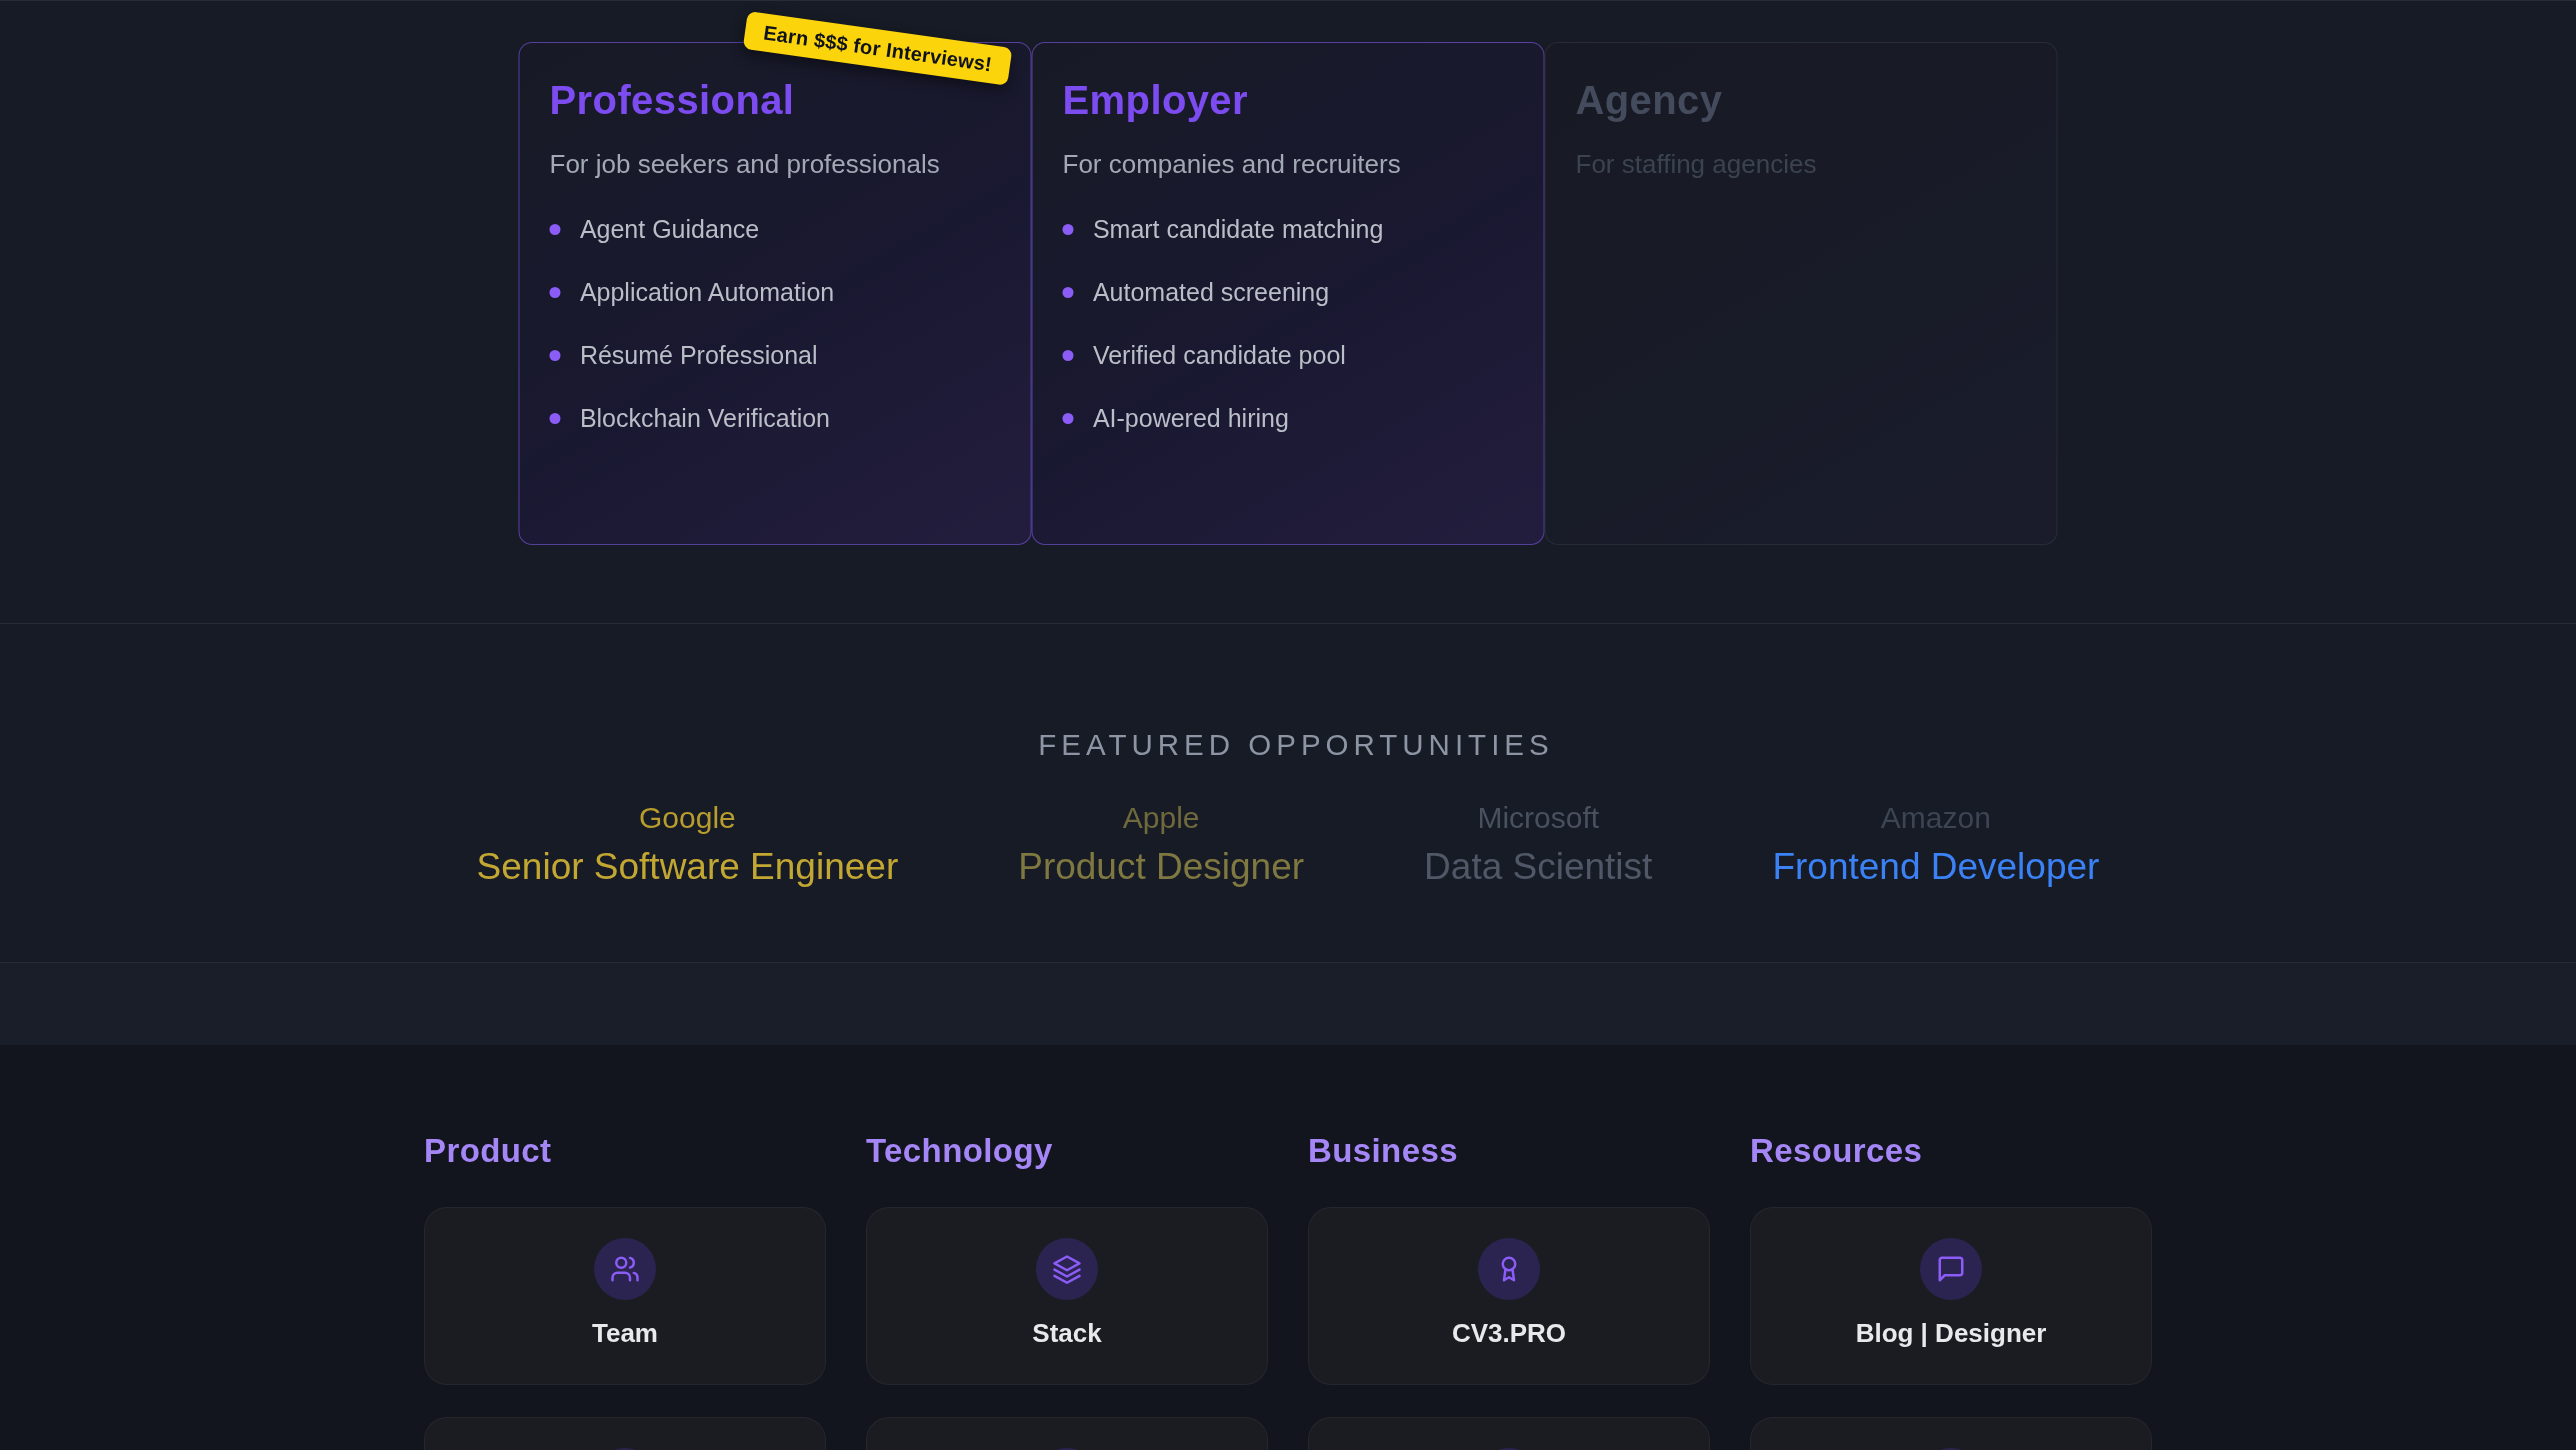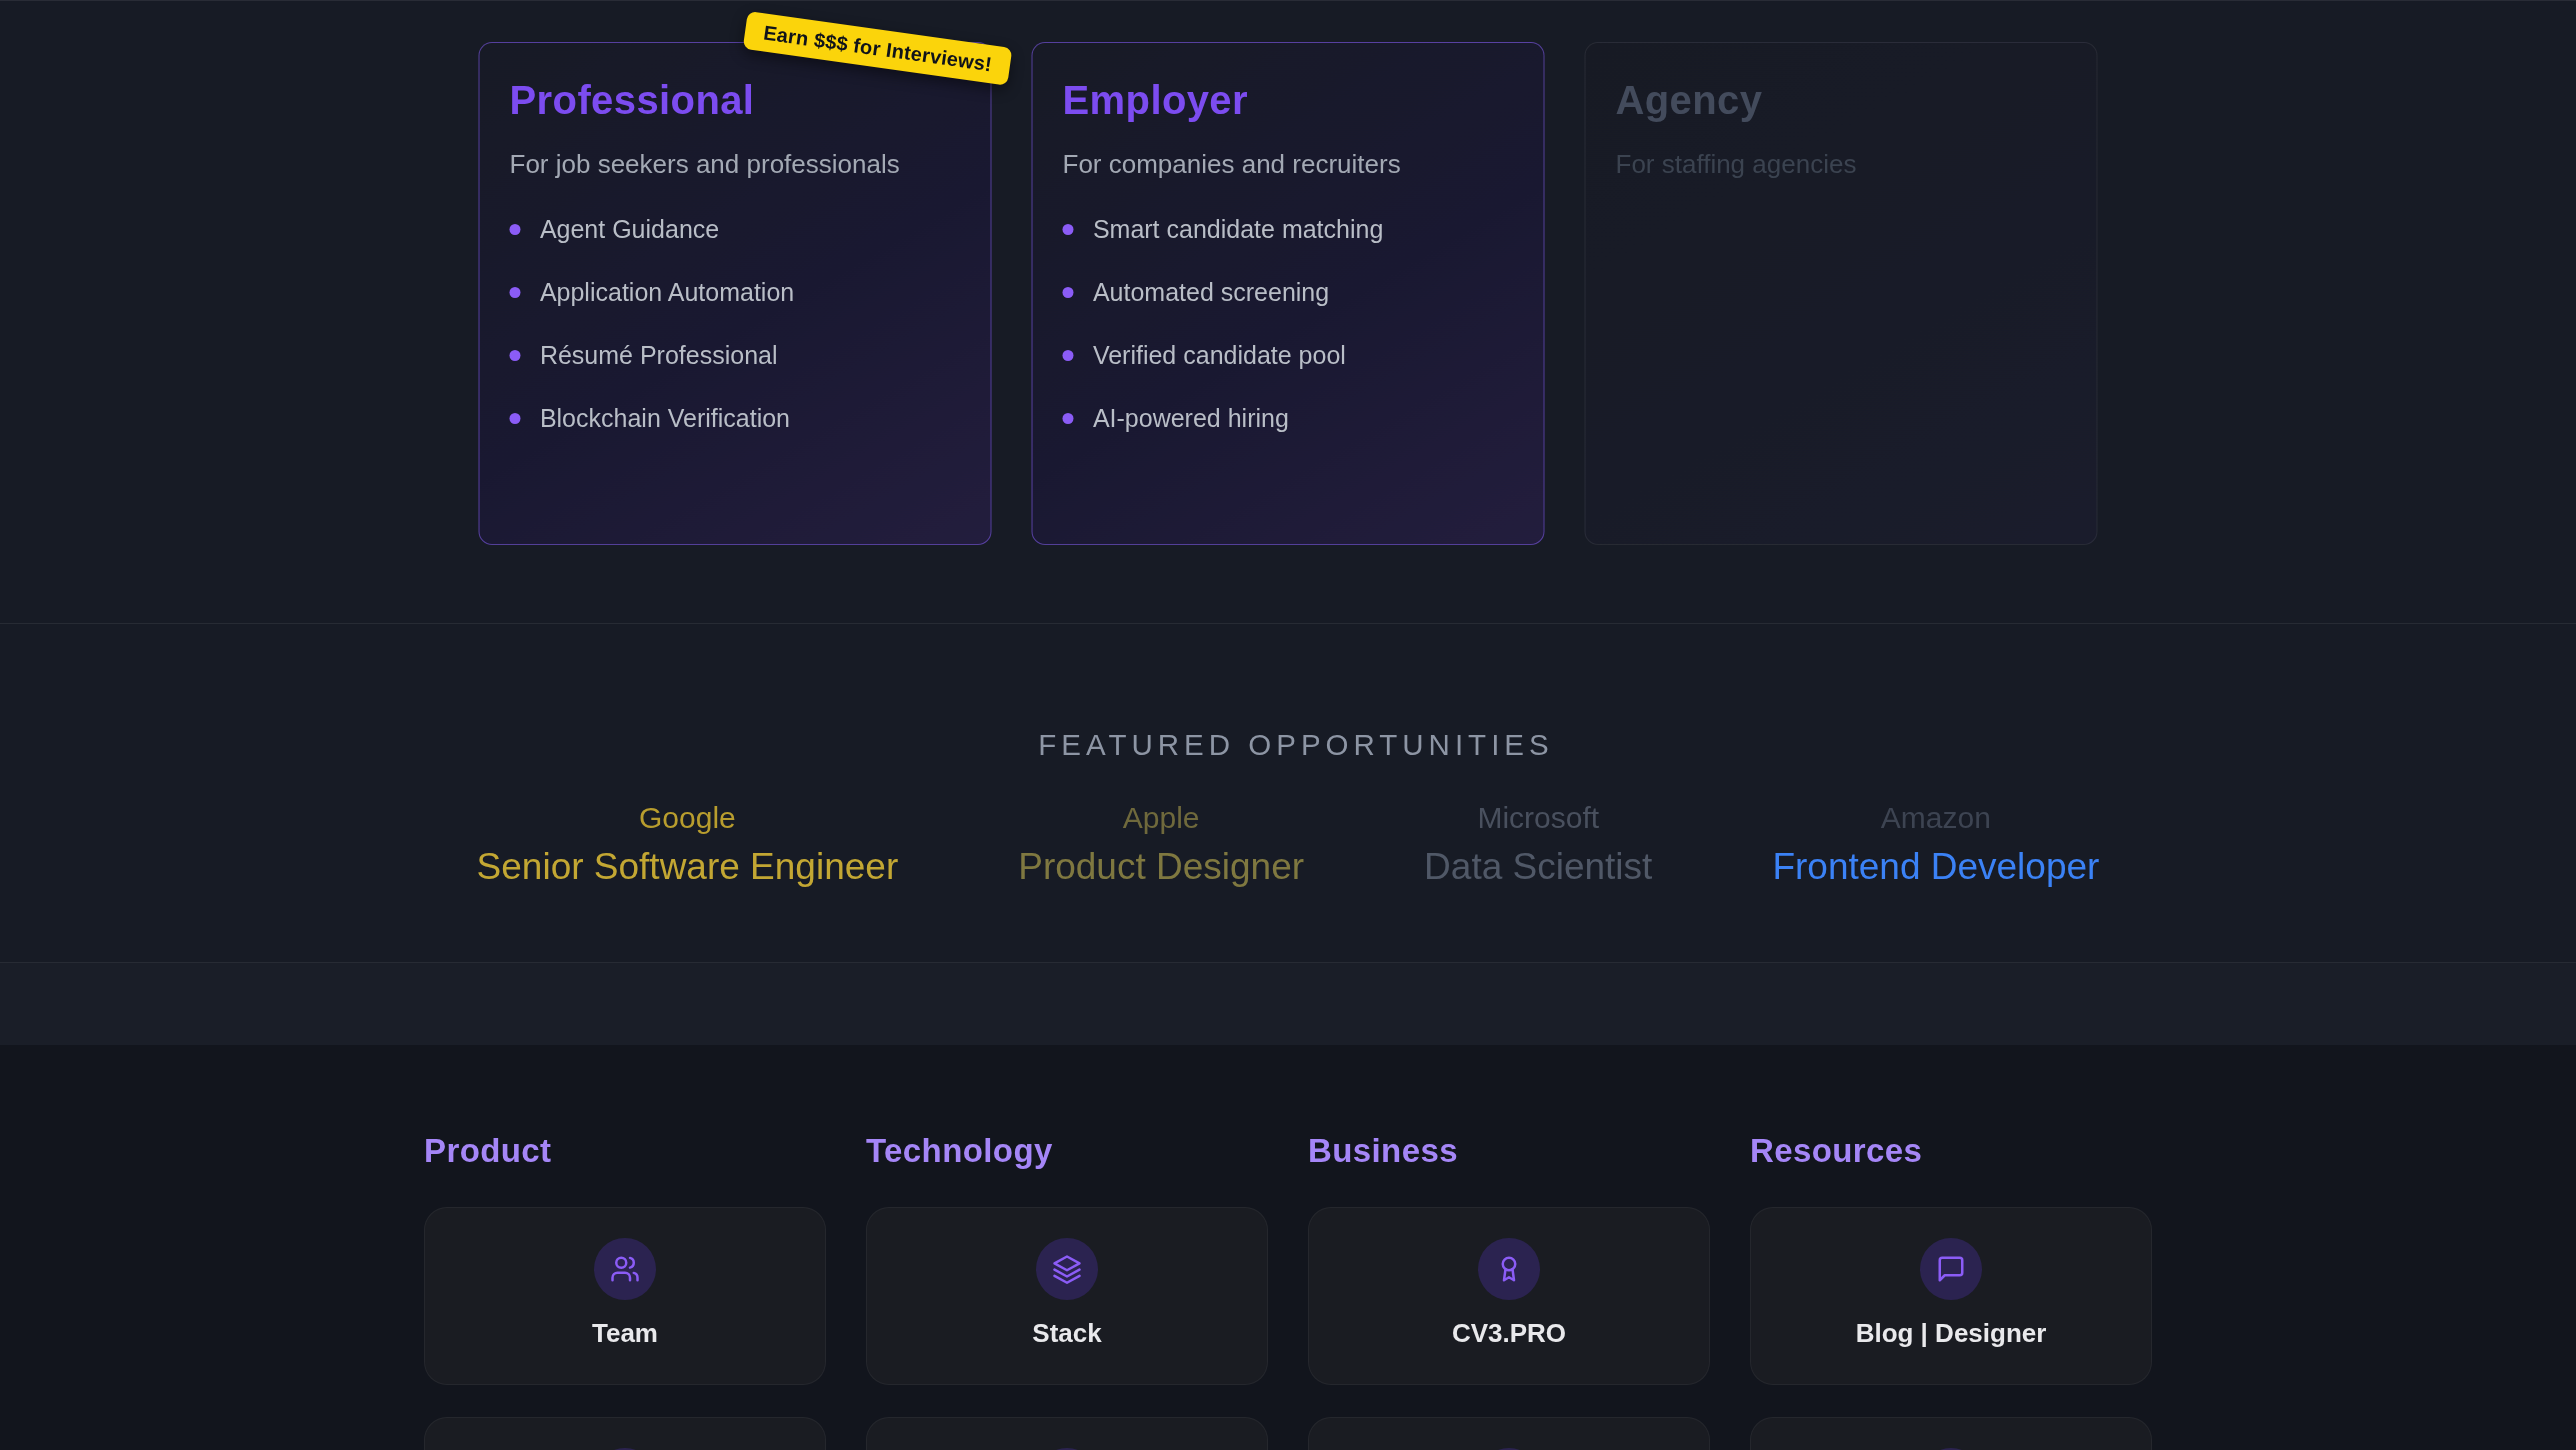--- a/index.html
+++ b/index.html
@@ -7,21 +7,21 @@
   body { font-family:"Liberation Sans", sans-serif; }
   .page {
     position:relative; width:2576px; height:1450px; overflow:hidden;
     background:#171b25; border-top:1.7px solid rgba(255,255,255,0.08);
   }
 
   
   .plans-section { position:relative; height:623px; border-bottom:1.7px solid rgba(255,255,255,0.07); }
   .plans-row {
     position:absolute; left:50%; top:41px; transform:translateX(-50%);
-    display:flex; gap:40px;
+    display:flex; 
   }
   .plan-card {
     width:513px; height:503px; border-radius:13.5px; padding:35px 30px;
     border:1.7px solid rgba(133,94,245,0.55);
     background:linear-gradient(150deg, #171a25 0%, #191831 55%, #231d3d 100%);
   }
   .plan-title { font-size:40px; font-weight:bold; color:#7c4cf0; letter-spacing:0.4px; }
   .plan-subtitle { margin-top:26px; font-size:26px; color:#a3a9b4; }
   .plan-features { margin-top:35px; list-style:none; }
   .plan-features li { display:flex; align-items:center; margin-bottom:34px; font-size:25px; color:#b9bec7; }

